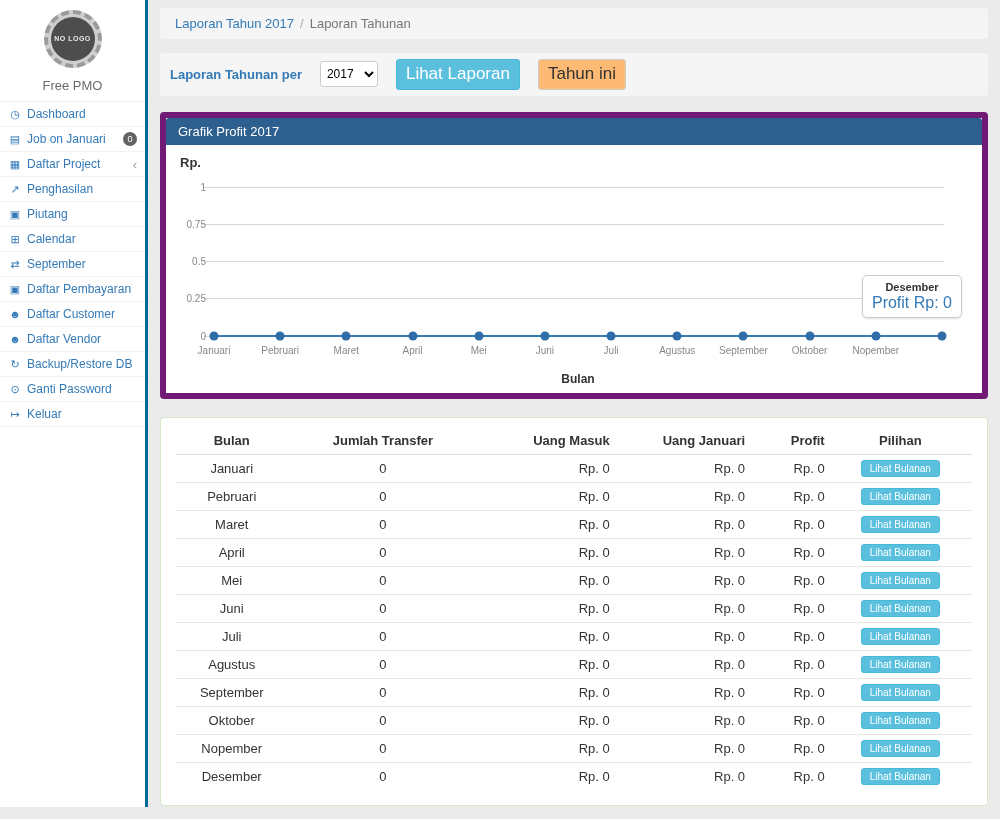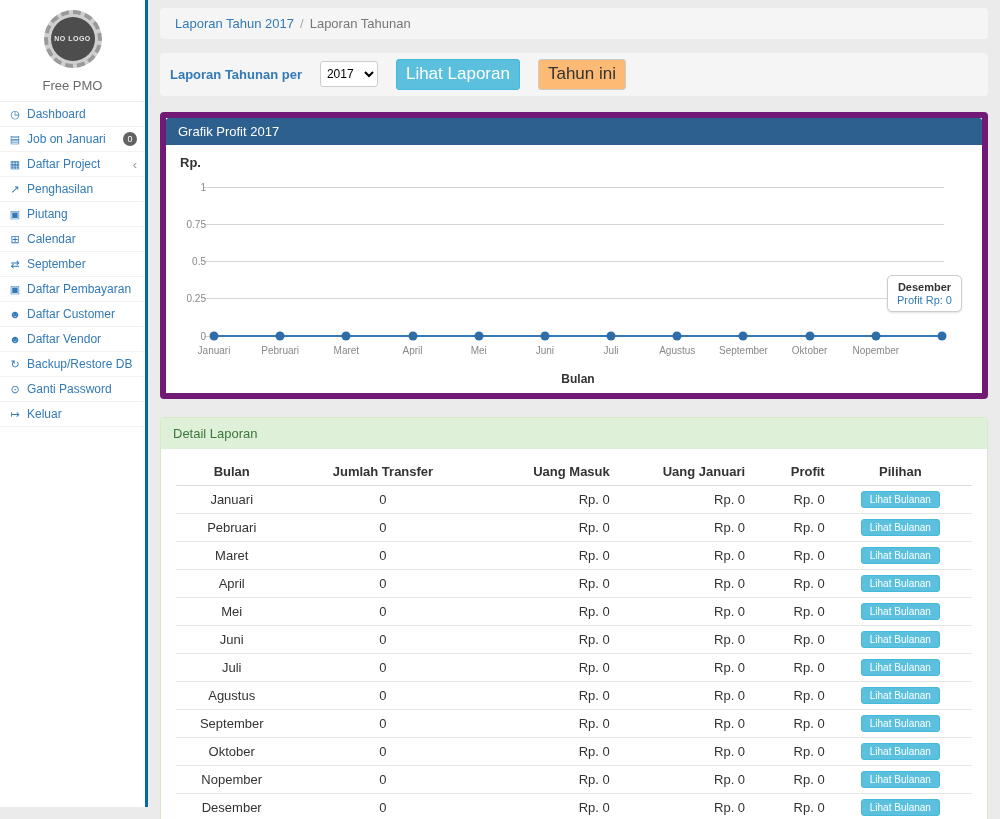--- a/index.html
+++ b/index.html
@@ -95,21 +95,21 @@
   .xaxis-label {
     position: absolute; left: 48px; right: 40px; bottom: 7px;
     text-align: center; font-weight: bold; font-size: 12px; color: #333;
   }
   .chart-tooltip {
     position: absolute; right: 20px; top: 130px;
     background: #fff; border: 1px solid #ccc; border-radius: 5px;
     padding: 5px 9px; text-align: center; box-shadow: 0 1px 2px rgba(0,0,0,0.12);
   }
   .tt-title { font-weight: bold; font-size: 11px; color: #333; }
-  .tt-value { font-size: 11px; color: #337ab7; margin-top: 1px; }
+  .tt-value { font-size: 16px; color: #337ab7; margin-top: 1px; }
   
   .detail-body { padding: 9px 15px 15px; }
   table.report { width: 100%; border-collapse: collapse; font-size: 13px; }
   table.report th { font-weight: bold; padding: 6px 4px; border-bottom: 1px solid #ddd; }
   table.report td { padding: 5px 4px; border-top: 1px solid #e6e6e6; }
   .c { text-align: center; }
   .r { text-align: right; }
   .col-bulan { width: 14%; } .col-jt { width: 24%; } .col-um { width: 17%; }
   .col-uk { width: 17%; } .col-pf { width: 10%; } .col-pl { width: 18%; }
   .btn-xs {
@@ -241,21 +241,20 @@
         </div>
       <div class="xaxis-label">Bulan</div>
       <div class="chart-tooltip">
         <div class="tt-title">Desember</div>
         <div class="tt-value">Profit Rp: 0</div>
       </div>
     </div>
   </div>
 
   <div class="panel panel-success">
-    <div class="panel-heading">Detail Laporan</div>
     <div class="detail-body">
       <table class="report">
         <thead>
           <tr>
             <th class="c col-bulan">Bulan</th>
             <th class="c col-jt">Jumlah Transfer</th>
             <th class="r col-um">Uang Masuk</th>
             <th class="r col-uk">Uang Januari</th>
             <th class="r col-pf">Profit</th>
             <th class="c col-pl">Pilihan</th>

